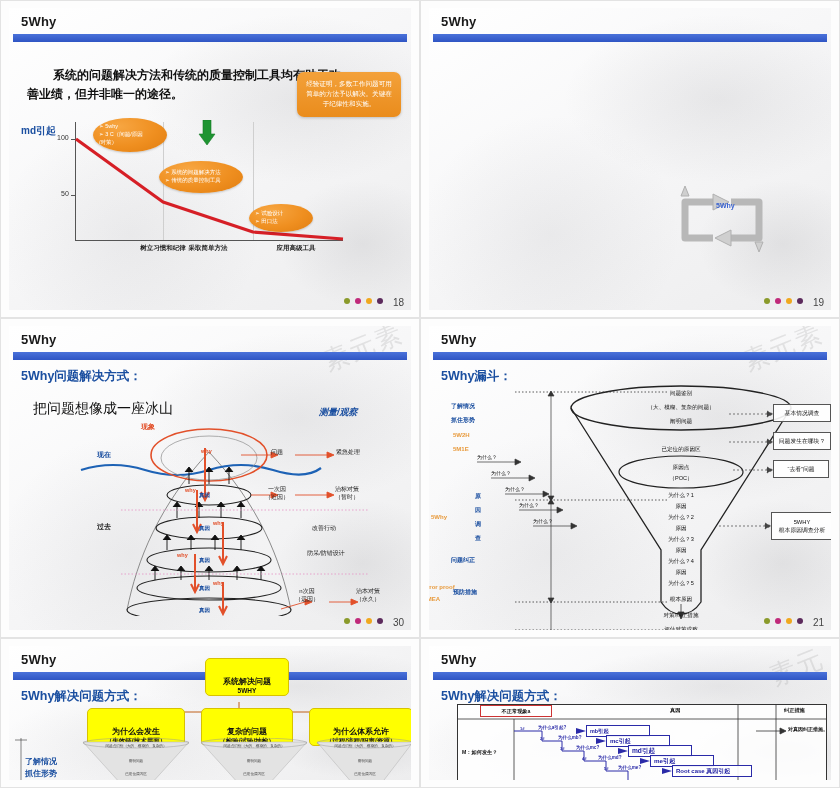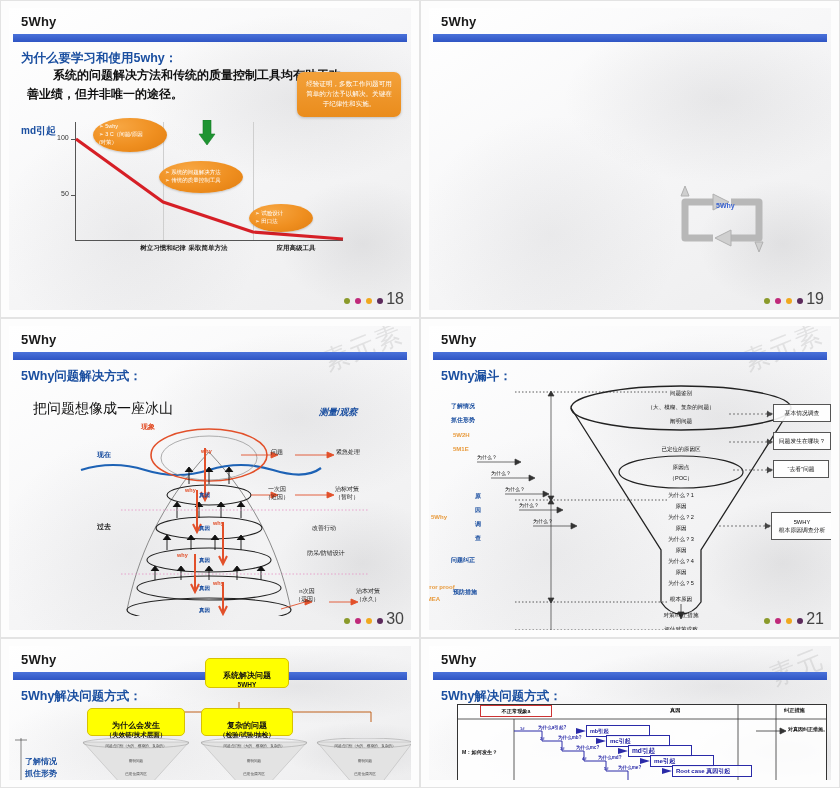--- a/index.html
+++ b/index.html
@@ -58,21 +58,21 @@
     position: absolute; left: 12px; top: 42px;
     font-size: 12.5px; font-weight: bold; color: #1b4fa0;
   }
   .dots {
     position: absolute; right: 28px; bottom: 6px;
     display: flex; gap: 5px; align-items: center;
   }
   .dot { width: 6px; height: 6px; border-radius: 50%; }
   .pgnum {
     position: absolute; right: 7px; bottom: 2px;
-    font-size: 16px; color: #444;
+    font-size: 10px; color: #444;
   }
 
   
   .s1-body {
     position: absolute; left: 18px; right: 14px; top: 58px;
     font-size: 12px; color: #111; line-height: 1.55;
     font-family: "DejaVu Serif", serif; font-weight: bold;
   }
   .s1-body .ind { text-indent: 26px; display:block; }
   .chart-wrap { position: absolute; left: 8px; top: 108px; width: 340px; height: 140px; }
@@ -136,21 +136,21 @@
     position:absolute; border:1px solid #555; background:rgba(255,255,255,0.9);
     font-size:5.8px; color:#111; text-align:center; line-height:1.4;
     display:flex; flex-direction:column; align-items:center; justify-content:center;
   }
   .f-why { position:absolute; font-size:5px; color:#111; white-space:nowrap; }
 
   
   .yb {
     position:absolute; background:#ffff00; border:1px solid #d8c200;
     border-radius:5px; text-align:center; color:#111;
-    font-weight:bold; padding:12px 4px; line-height:1.25;
+    font-weight:bold; padding:18px 4px; line-height:1.25;
   }
   .yb .l1 { font-size:8px; }
   .yb .l2 { font-size:6.5px; }
   .minifunnel { position:absolute; font-size:3.6px; color:#333; text-align:center; white-space:nowrap;}
 
   
   .tbl { position:absolute; border:1px solid #333; background:rgba(255,255,255,0.85); }
   .tcell { position:absolute; font-size:5.2px; color:#111; font-weight:bold; white-space:nowrap;}
   .bbox {
     position:absolute; border:1px solid #2a2aa8; background:rgba(255,255,255,0.92);
@@ -161,21 +161,20 @@
 </head>
 <body>
 
 <div class="grid">
 
   <div class="slide">
     <div class="slide-inner">
       <div class="bgwash"></div>
       <div class="hdr">5Why</div>
       <div class="bluebar"></div>
-      <div class="subtitle">为什么要学习和使用5why：</div>
 
       <div class="s1-body">
         <span class="ind">系统的问题解决方法和传统的质量控制工具均有助于改</span>
         <span>善业绩，但并非唯一的途径。</span>
       </div>
 
       <div class="chart-wrap">
         <div class="ylabel">md引起</div>
         <div class="axis-y"></div>
         <div class="axis-x"></div>
@@ -531,20 +530,24 @@
       </div>
 
       <div class="yb" style="left:78px; top:62px; width:98px; height:28px;">
         <div class="l1">为什么会发生</div>
         <div class="l2">（失效链/技术层面）</div>
       </div>
       <div class="yb" style="left:192px; top:62px; width:92px; height:28px;">
         <div class="l1">复杂的问题</div>
         <div class="l2">（检验/试验/抽检）</div>
       </div>
+      <div class="yb" style="left:300px; top:62px; width:104px; height:28px;">
+        <div class="l1">为什么体系允许</div>
+        <div class="l2">（过程/流程/职责/资源）</div>
+      </div>
 
       <svg style="position:absolute; left:0; top:92px;" width="404" height="50">
         <g fill="#e3e3e3" stroke="#bbb" stroke-width="0.6">
           <path d="M74,4 L180,4 L142,46 L112,46 Z"></path>
           <path d="M192,4 L298,4 L260,46 L230,46 Z"></path>
           <path d="M308,4 L404,4 L372,46 L344,46 Z"></path>
         </g>
         <g stroke="#333" stroke-width="0.6" fill="none">
           <line x1="12" y1="0" x2="12" y2="50"></line>
           <line x1="6" y1="2" x2="18" y2="2"></line>

